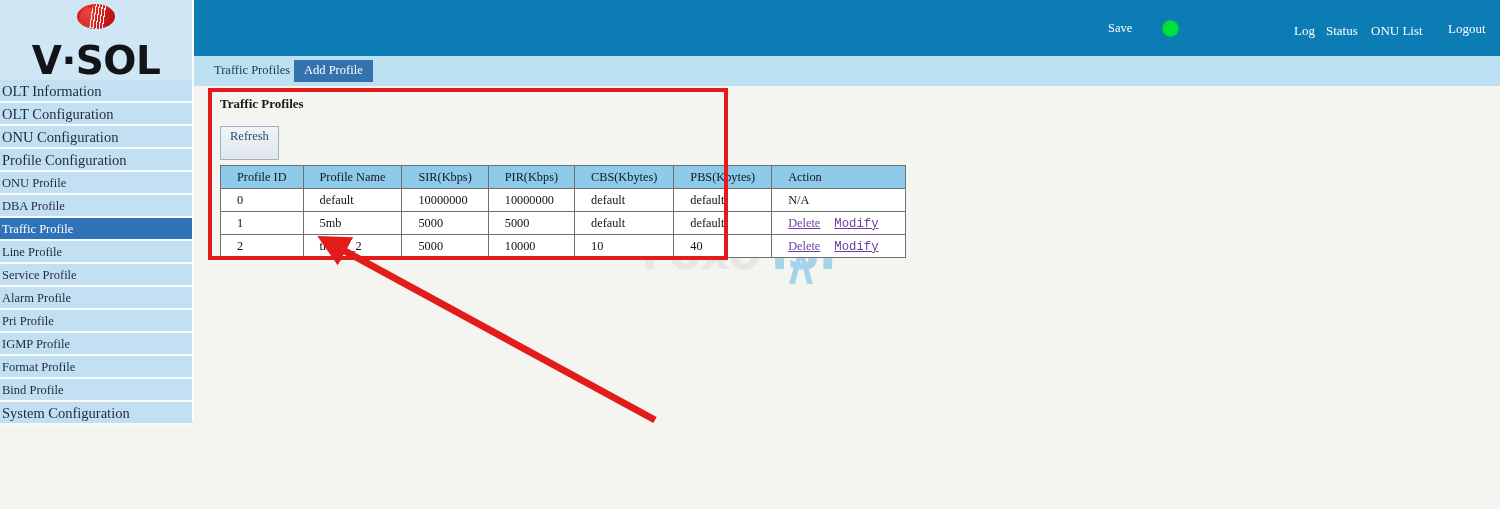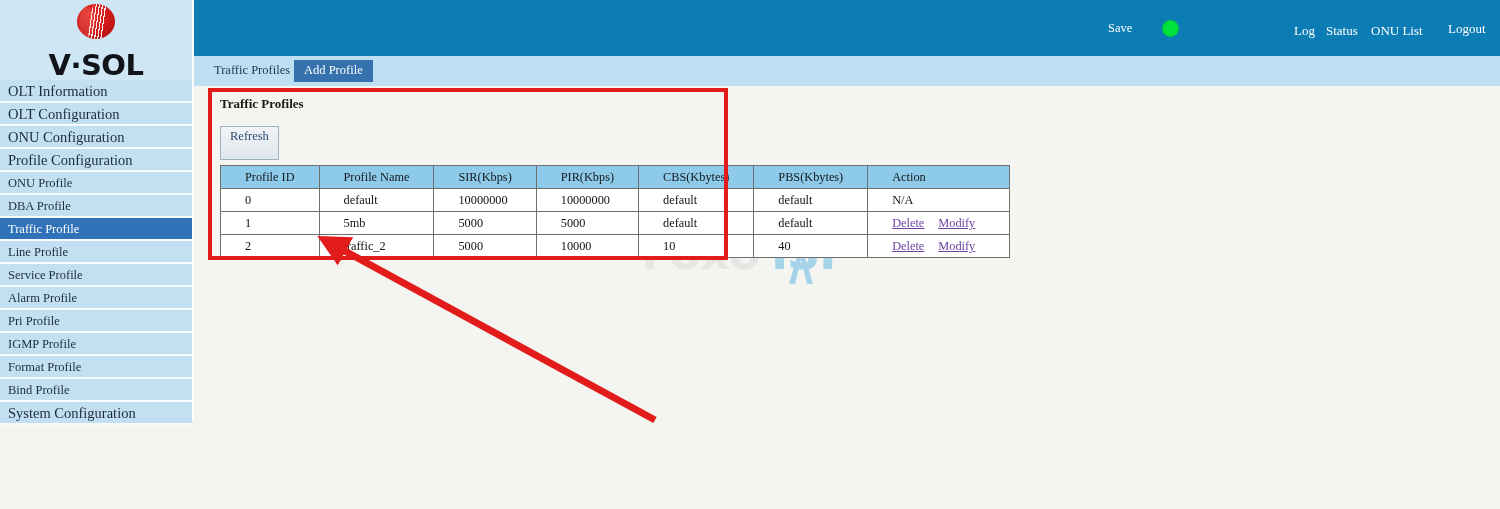--- a/index.html
+++ b/index.html
@@ -46,33 +46,33 @@
     content: "";
     position: absolute; left: 2px; top: 3px;
     width: 16px; height: 32px;
     border-radius: 50%;
     background: rgba(255,255,255,0.10);
   }
   #logo-text {
     margin-top: 12px;
     font-family: "DejaVu Sans", sans-serif;
     font-weight: 700;
-    font-size: 29px;
+    font-size: 39px;
     letter-spacing: -0.5px;
     color: #111418;
     line-height: 1;
   }
   .nav-item {
     height: 23px;
     line-height: 22px;
     background: #c3e0f2;
     border-bottom: 2px solid #f6fbfd;
     color: #1c2b3a;
     font-size: 14.5px;
-    padding-left: 8px;
+    padding-left: 2px;
     white-space: nowrap;
     overflow: hidden;
   }
   .nav-item.sub {
     font-size: 12.5px;
     color: #1c2b3a;
   }
   .nav-item.active {
     background: #2f72b8;
     color: #ffffff;
@@ -177,38 +177,38 @@
   }
   #profiles-table {
     margin: 5px 0 0 12px;
     border-collapse: collapse;
     font-size: 12.3px;
     color: #111;
     background: #ffffff;
   }
   #profiles-table th, #profiles-table td {
     border: 1px solid #6f6f6f;
-    padding: 3px 24px;
+    padding: 3px 16px;
     text-align: left;
     font-weight: normal;
     white-space: nowrap;
     height: 23px;
     vertical-align: middle;
   }
   #profiles-table thead th {
     background: #8ecae9;
     color: #14181c;
   }
   .act-link {
     color: #6a3fa0;
     text-decoration: underline;
     cursor: pointer;
     margin-right: 14px;
   }
-  .act-link:last-child { margin-right: 10px; }
+  .act-link:last-child { margin-right: 10px; font-family: Liberation Mono, monospace; }
 
   
   #annot-box {
     position: absolute; left: 208px; top: 88px;
     width: 520px; height: 172px;
     border: 4px solid #e21b1b;
     pointer-events: none;
   }
   #annot-arrow {
     position: absolute; left: 0; top: 0;

